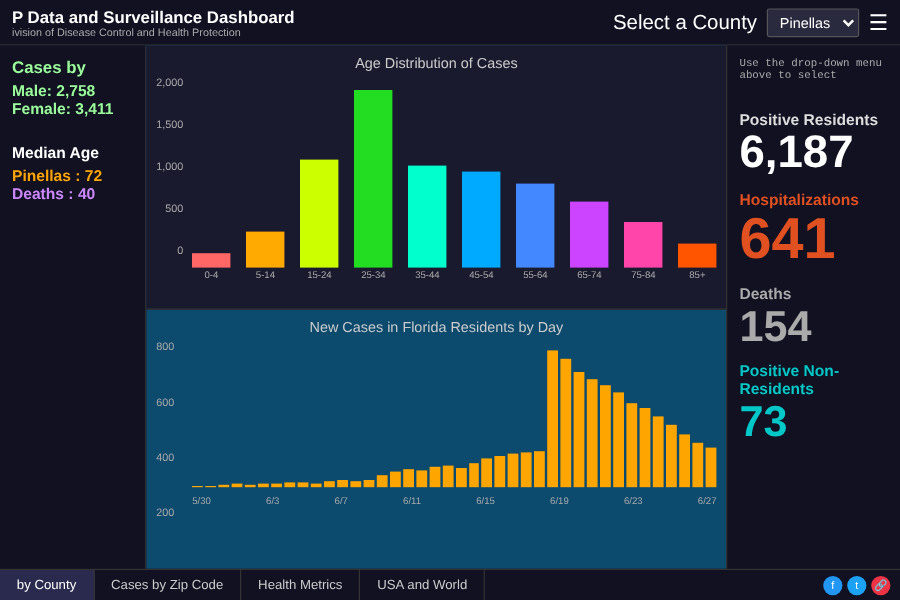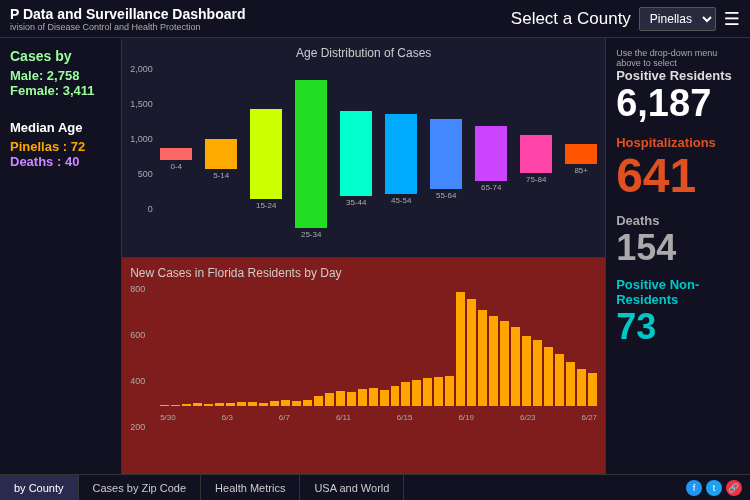--- a/index.html
+++ b/index.html
@@ -94,21 +94,21 @@
       margin-bottom: 4px;
     }
     .pinellas-age { color: #ffa500; font-size: 13px; font-weight: bold; }
     .state-age { color: #cc88ff; font-size: 13px; font-weight: bold; }
 
     
     .center-panel {
       flex: 1;
       display: flex;
       flex-direction: column;
-      background: #7f1d1d;
+      background: #0c4a6e;
     }
 
     
     .age-chart-container {
       height: 220px;
       padding: 8px 8px 0 8px;
       background: #1a1a2e;
       border-bottom: 1px solid #333;
     }
     .chart-title {
@@ -135,21 +135,21 @@
       justify-content: space-between;
       align-items: flex-end;
       padding-right: 4px;
     }
     .y-label {
       font-size: 9px;
       color: #aaa;
     }
     .bars-area {
       display: flex;
-      align-items: center;
+      align-items: flex-end;
       gap: 13px;
       height: 150px;
     }
     .bar-group {
       display: flex;
       flex-direction: column;
       align-items: center;
     }
     .bar {
       width: 32px;
@@ -160,21 +160,21 @@
       margin-top: 2px;
       text-align: center;
     }
 
     
     .new-cases-container {
       flex: 1;
       padding: 8px;
     }
     .new-cases-title {
-      text-align: left;
+      text-align: center;
       font-size: 12px;
       color: #ccc;
       margin-bottom: 4px;
     }
     .new-cases-chart {
       display: flex;
       align-items: flex-end;
       height: 140px;
       position: relative;
       padding-left: 30px;
@@ -222,21 +222,22 @@
       width: 185px;
       background: #111122;
       border-left: 1px solid #333;
       padding: 10px;
       display: flex;
       flex-direction: column;
     }
     .right-hint {
       font-size: 9px;
       color: #aaa;
-      margin-bottom: 0;
+      margin-bottom: 24px;
+      font-family: Liberation Mono, monospace;
     }
     .metric-block {
       margin-bottom: 10px;
     }
     .metric-label {
       font-size: 13px;
       color: #ddd;
       font-weight: bold;
     }
     .metric-value {

